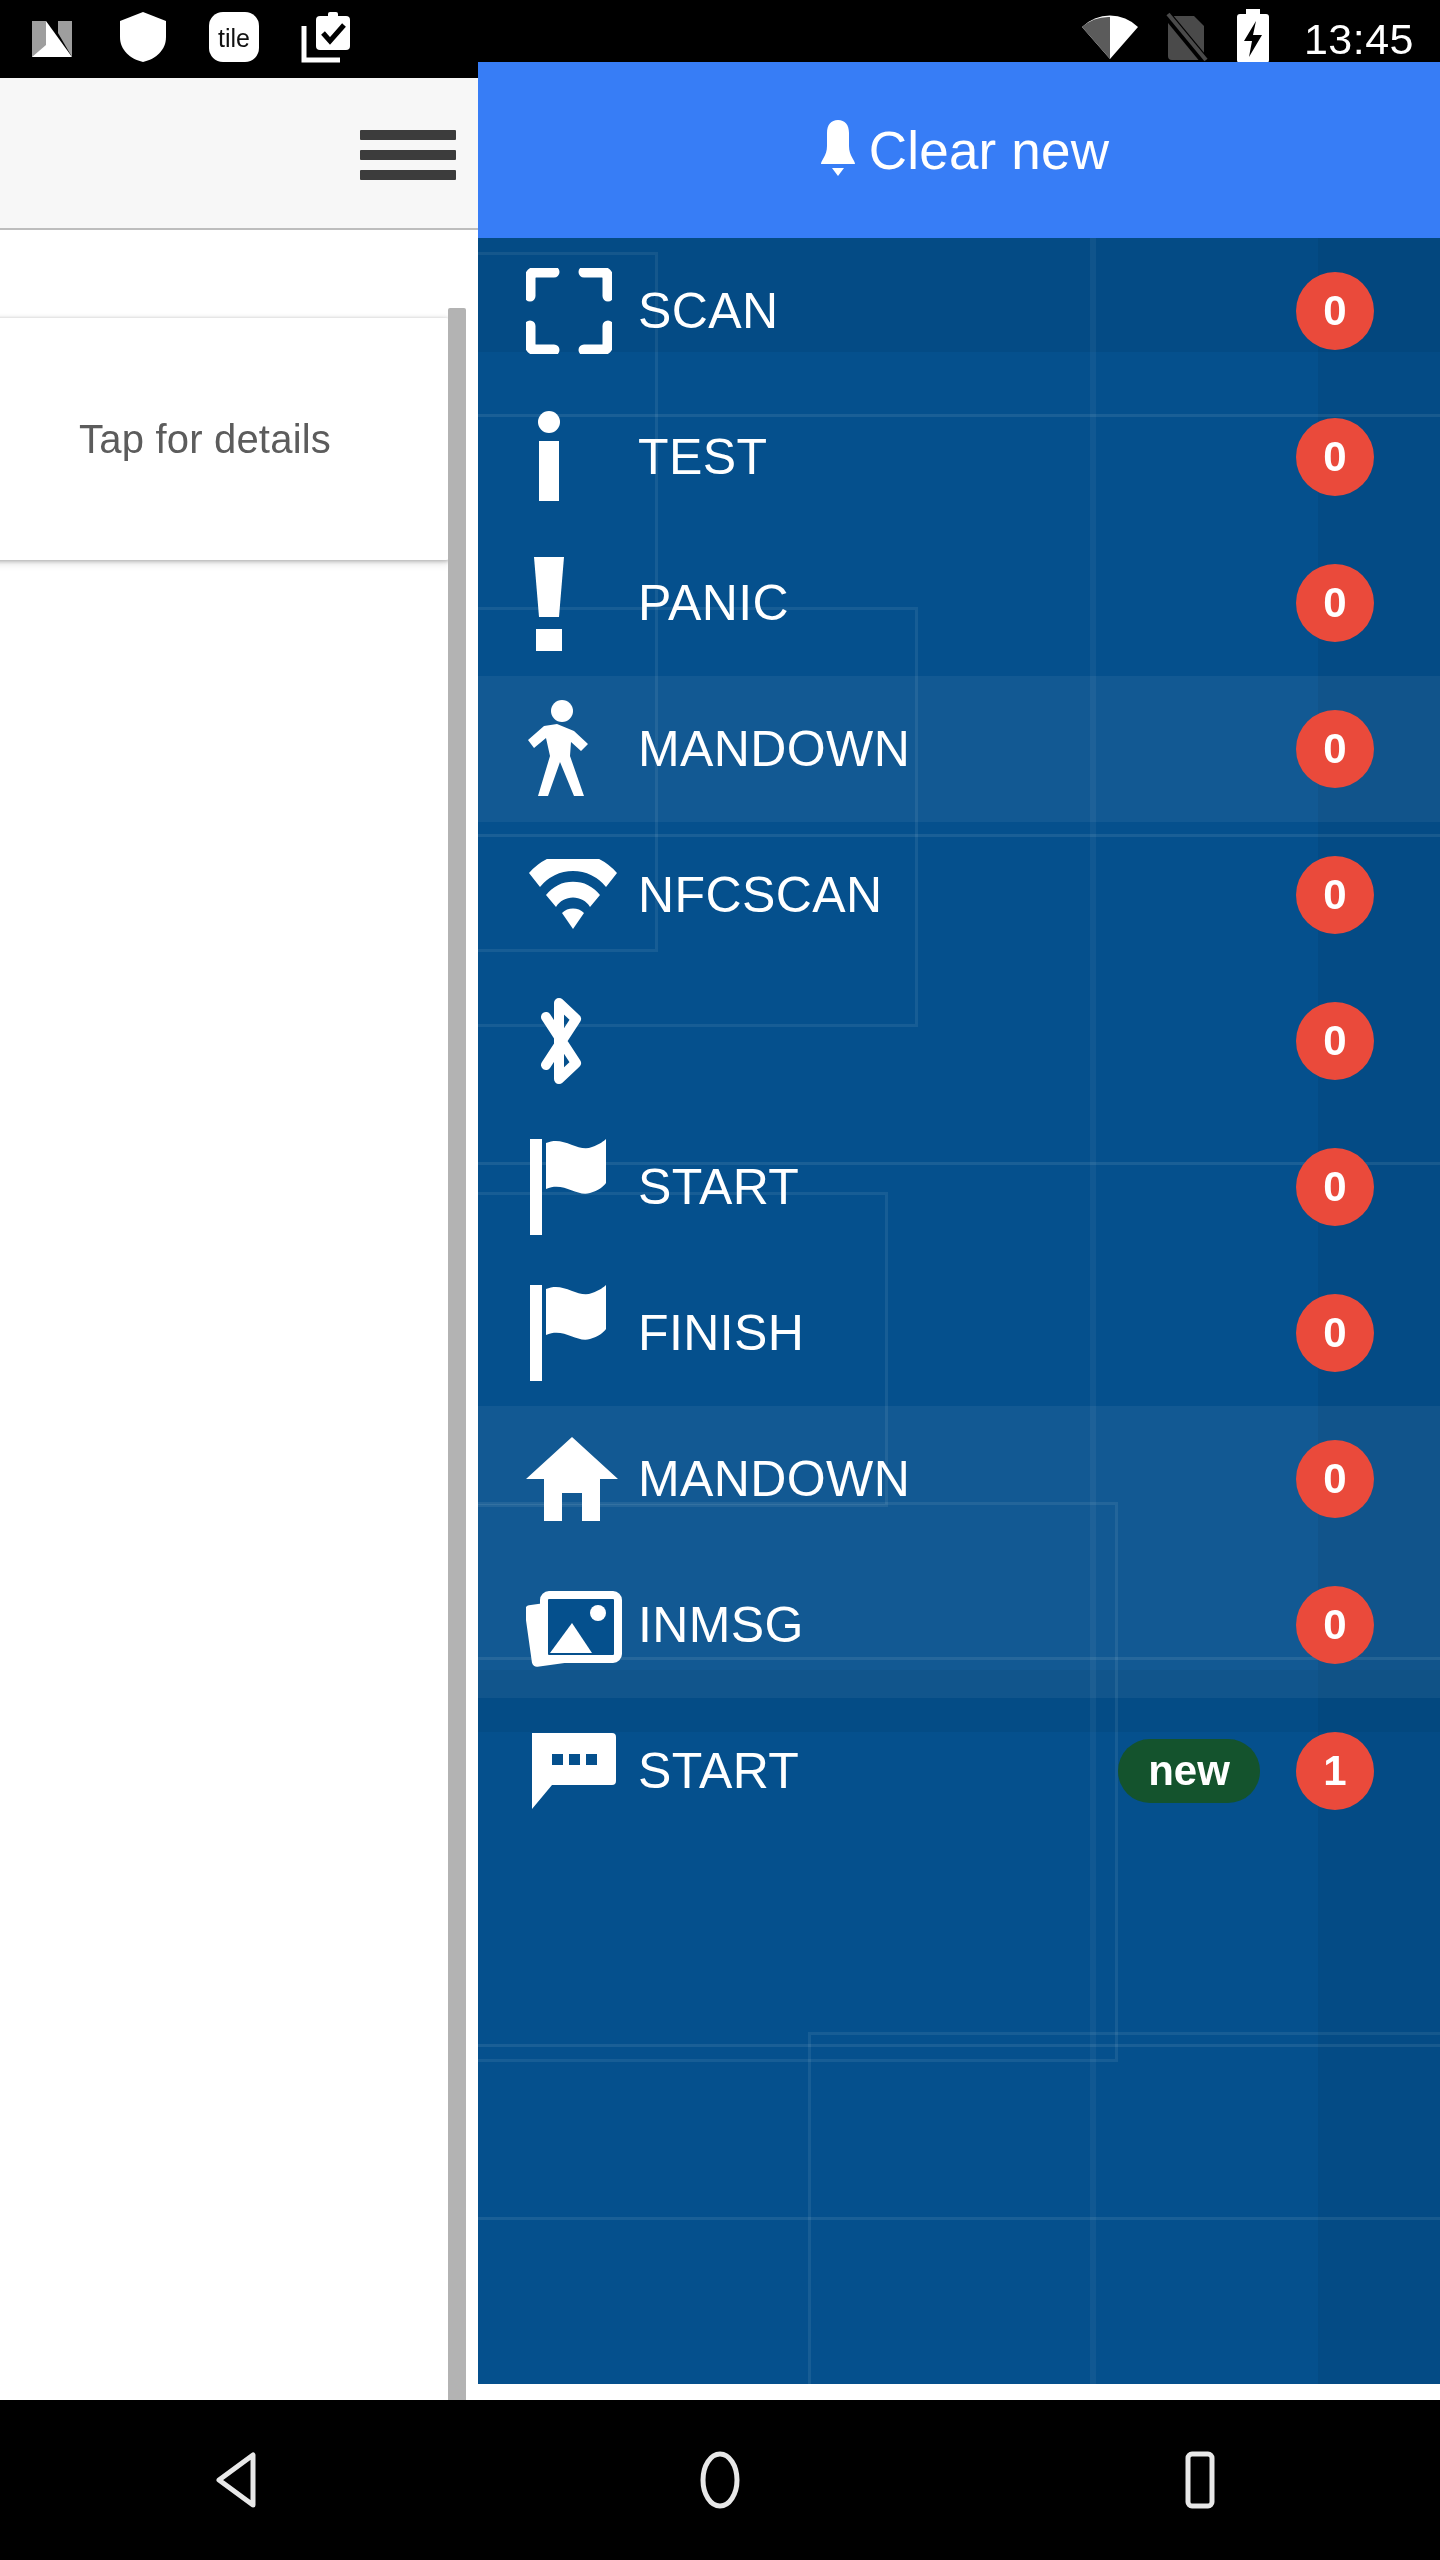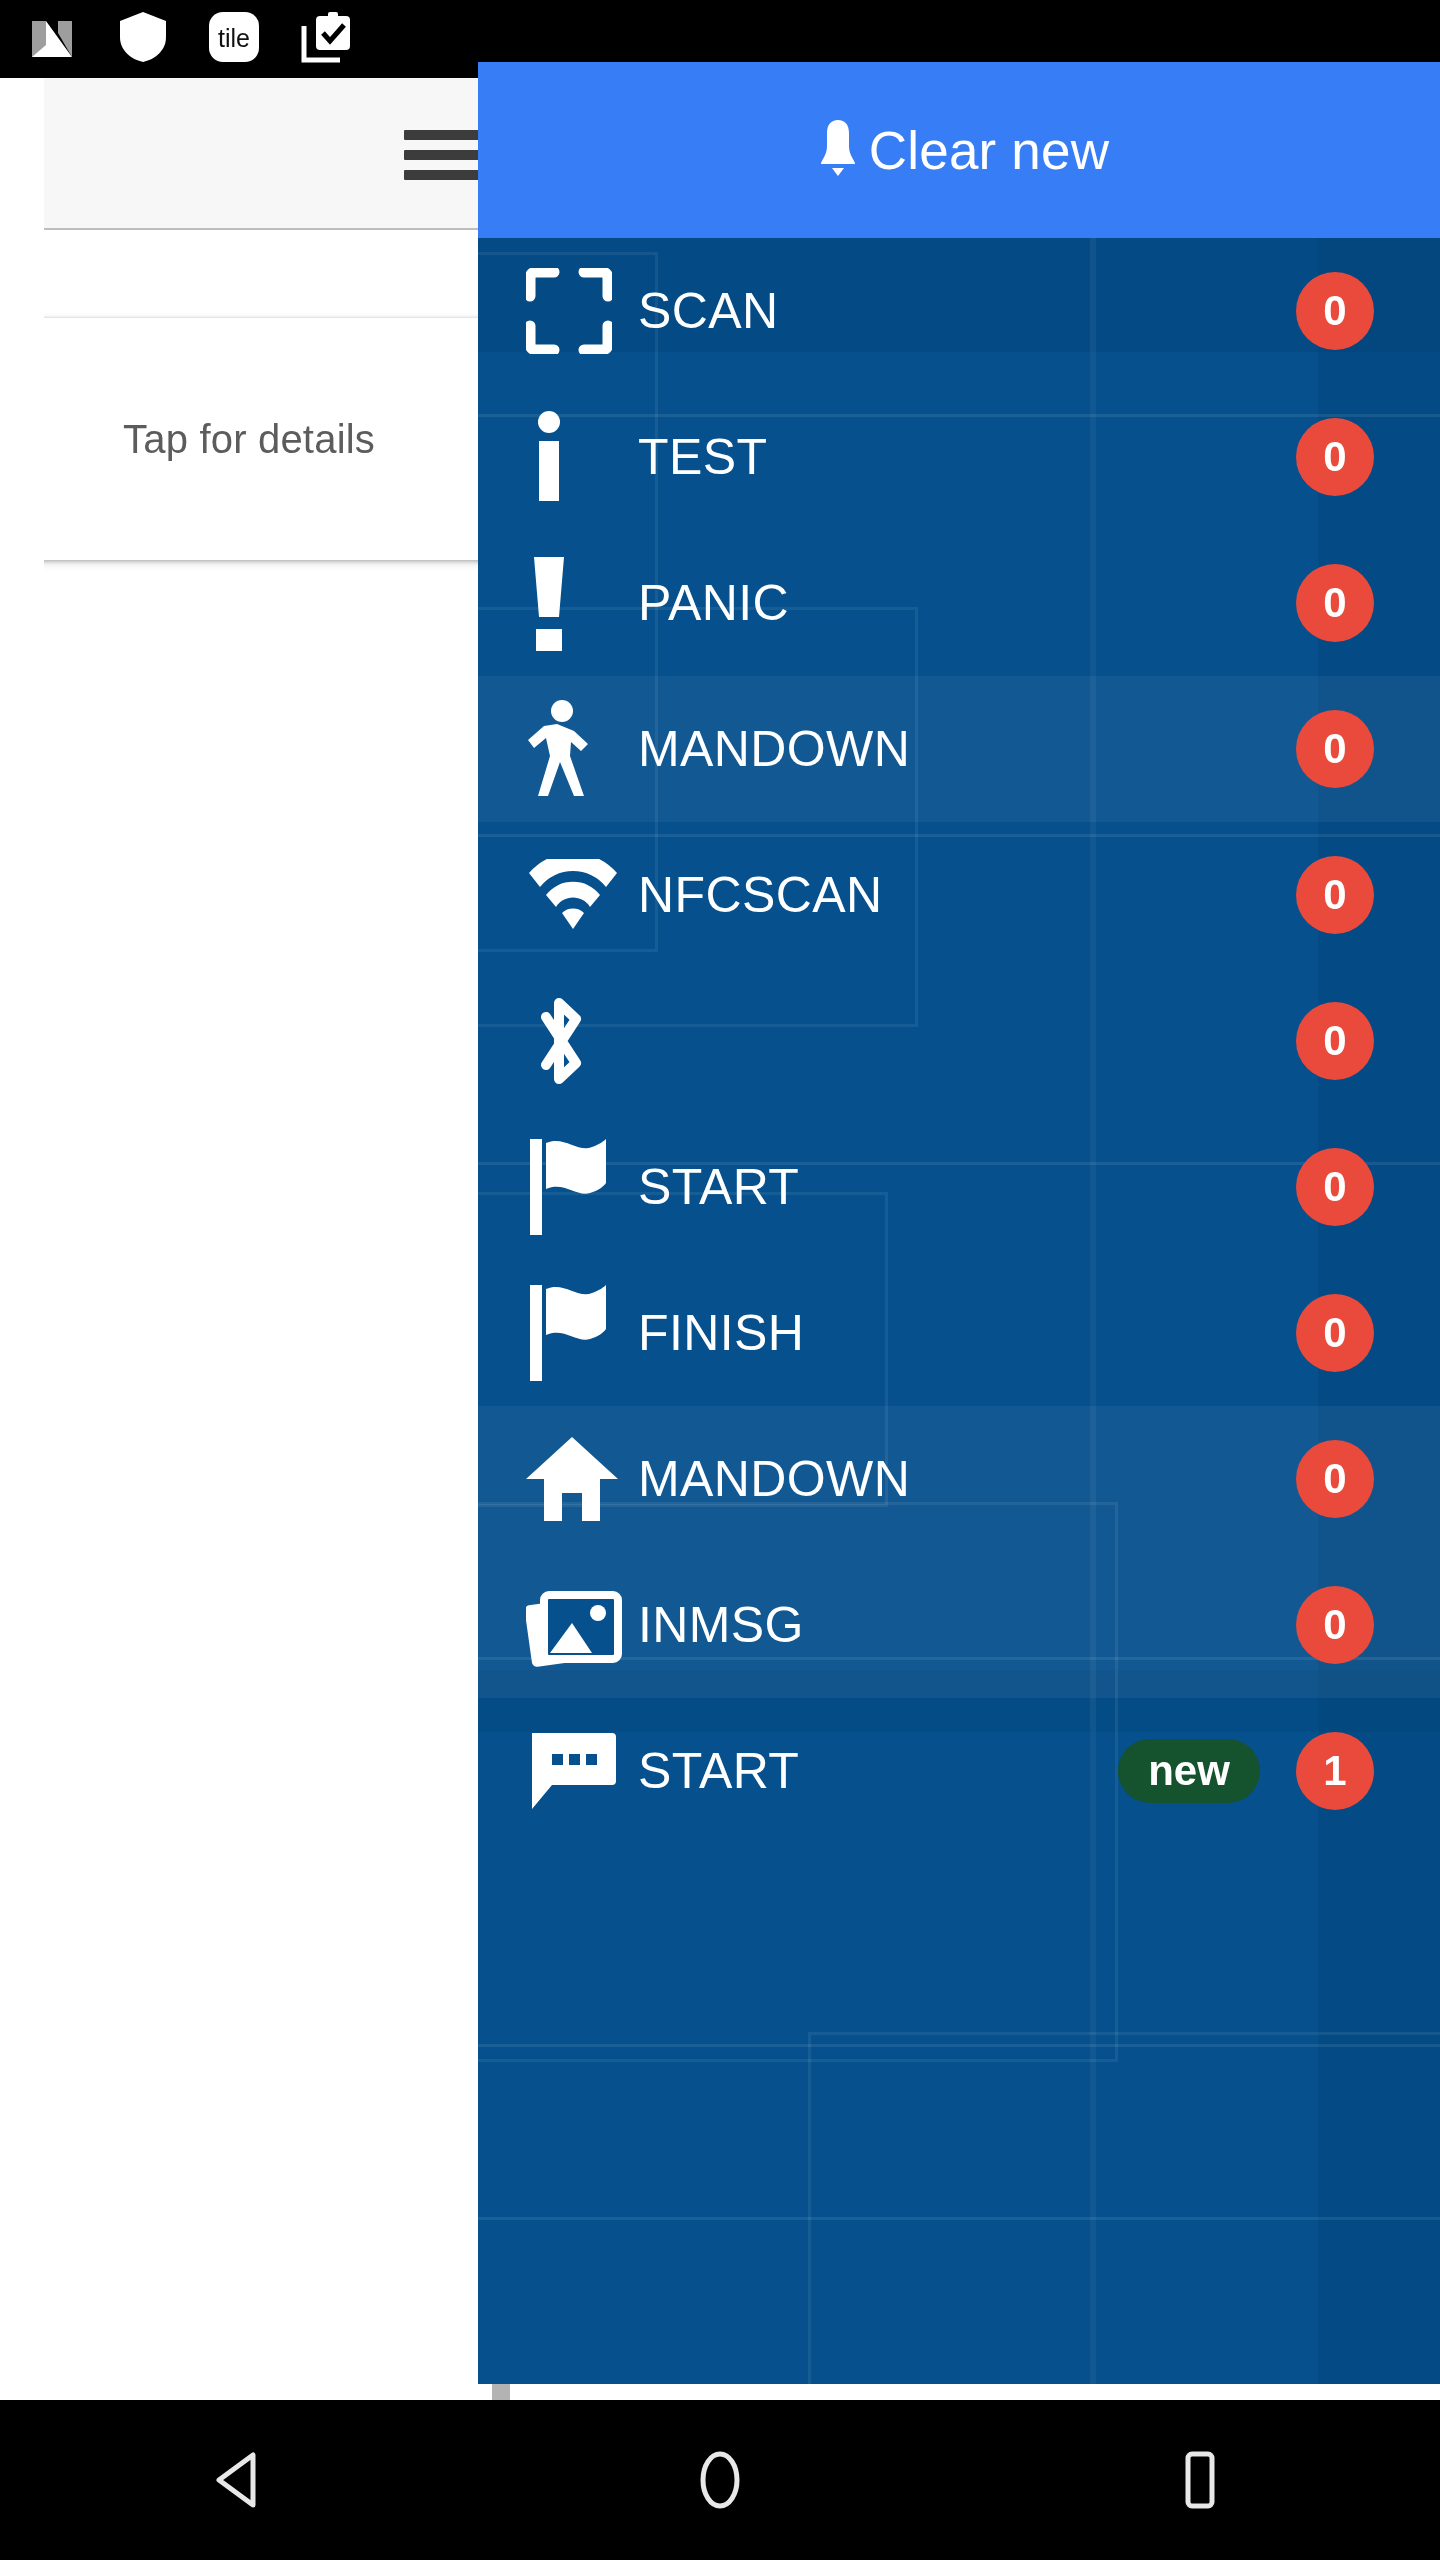--- a/index.html
+++ b/index.html
@@ -15,21 +15,21 @@
   }
   #status-left{ display:flex; align-items:center; gap:40px; }
   #status-right{ margin-left:auto; display:flex; align-items:center; gap:24px; }
   .sicon{ display:block; }
   #clock{ color:#fff; font-size:43px; letter-spacing:0.5px; font-weight:400; line-height:1;
           margin-left:8px; font-family:"Liberation Sans", sans-serif;}
 
   
   #left-screen{
     position:absolute; left:0; top:78px; width:478px; height:2322px;
-    background:#ffffff; overflow:hidden;margin-left:44px;
+    background:#ffffff; overflow:hidden;
   }
   #left-toolbar{
     position:relative; height:152px; background:#f7f7f7;
     border-bottom:2px solid #bdbdbd;
   }
   #hamburger{ position:absolute; right:22px; top:46px; width:96px; height:62px;
     display:flex; flex-direction:column; justify-content:space-between; padding:6px 0; }
   #hamburger span{ display:block; height:10px; background:#3c3c3c; border-radius:1px; }
   #left-body{ position:relative; height:2170px; background:#ffffff; }
   #detail-card{
@@ -122,20 +122,43 @@
         <svg width="54" height="54" viewBox="0 0 54 54">
           <path d="M4 16 V50 H40" stroke="#ffffff" stroke-width="5" fill="none"></path>
           <rect x="16" y="6" width="34" height="34" rx="4" fill="#ffffff"></rect>
           <rect x="28" y="2" width="10" height="8" rx="2" fill="#ffffff"></rect>
           <path d="M23 23 L30 31 L44 15" stroke="#000" stroke-width="5" fill="none"></path>
         </svg>
       </span>
 
     </div>
 
+    <div id="status-right">
+      <span class="sicon">
+        <svg width="60" height="48" viewBox="0 0 60 48">
+          <path d="M30 46 L2 14 A40 40 0 0 1 58 14 Z" fill="#ffffff"></path>
+          <path d="M30 46 L2 14 A40 40 0 0 1 30 4 Z" fill="#5b5b5b"></path>
+        </svg>
+      </span>
+      <span class="sicon">
+        <svg width="46" height="54" viewBox="0 0 46 54">
+          <path d="M8 6 H30 L40 16 V46 A4 4 0 0 1 36 50 H8 A4 4 0 0 1 4 46 V10 A4 4 0 0 1 8 6 Z" fill="#4a4a4a"></path>
+          <line x1="4" y1="6" x2="42" y2="52" stroke="#000" stroke-width="9"></line>
+          <line x1="4" y1="4" x2="42" y2="50" stroke="#4a4a4a" stroke-width="4"></line>
+        </svg>
+      </span>
+      <span class="sicon">
+        <svg width="38" height="56" viewBox="0 0 38 56">
+          <rect x="12" y="0" width="14" height="6" fill="#ffffff"></rect>
+          <rect x="3" y="5" width="32" height="49" rx="3" fill="#ffffff"></rect>
+          <polygon points="22,12 10,32 18,32 15,48 28,26 19,26" fill="#000"></polygon>
+        </svg>
+      </span>
+      <span id="clock">13:45</span>
+    </div>
   </div>
 
   <div id="left-screen">
 
     <div id="left-toolbar">
       <div id="hamburger">
         <span></span>
           <span></span>
           <span></span>
       </div>

